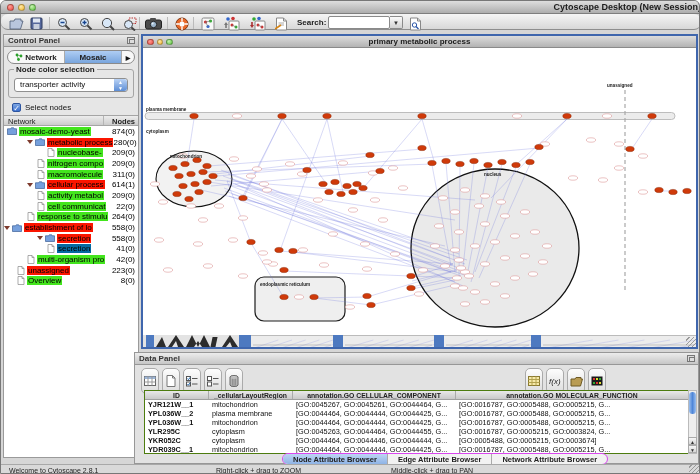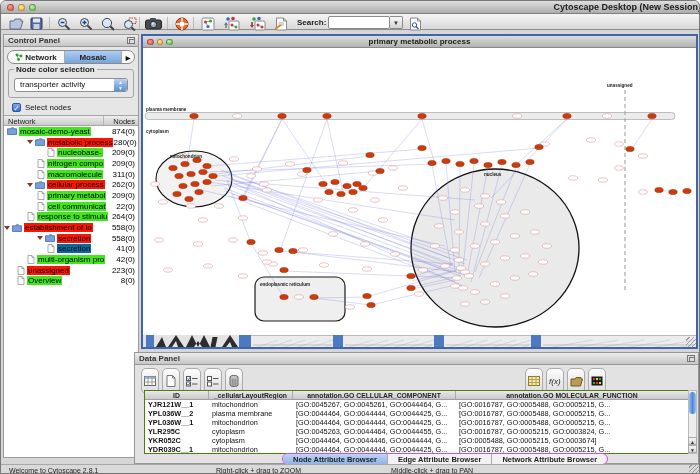--- a/index.html
+++ b/index.html
@@ -11,21 +11,21 @@
             background:linear-gradient(#dedede,#adadad);border-bottom:1px solid #7e7e7e;}
   .titlebar .title{position:absolute;left:0;right:0;top:1px;text-align:right;
                    font-size:9px;font-weight:bold;color:#1c1c1c;}
   .lights{position:absolute;left:6px;top:3px;display:flex;gap:4px;}
   .light{width:7px;height:7px;border-radius:50%;border:1px solid rgba(0,0,0,.3);}
   .light.red{background:radial-gradient(circle at 35% 30%,#ff9d96,#ee4b40);}
   .light.yellow{background:radial-gradient(circle at 35% 30%,#ffe9a8,#f4b72e);}
   .light.green{background:radial-gradient(circle at 35% 30%,#c8f3b0,#5ac43c);}
   
   .toolbar{position:absolute;left:0;top:13px;width:700px;height:16px;
-           background:linear-gradient(#f5f5f5,#d8d8d8);border-bottom:1px solid #8e8e8e;}
+           background:linear-gradient(#f5f5f5,#d8d8d8);border-bottom:1px solid #8e8e8e;border-radius:7px;}
   .tbtn{position:absolute;top:1px;width:19px;height:17px;display:flex;align-items:center;justify-content:center;}
   .tsep{position:absolute;top:3px;width:1px;height:12px;background:#bbb;}
   .search-label{position:absolute;top:4px;font-size:8px;font-weight:bold;color:#222;}
   .search-field{position:absolute;top:2px;height:13px;width:62px;background:#fff;border:1px solid #8a8a8a;border-radius:2px;}
   .search-arrow{position:absolute;top:2px;width:13px;height:13px;border:1px solid #8a8a8a;border-left:none;
                 background:linear-gradient(#fafafa,#d2d2d2);font-size:6px;text-align:center;line-height:13px;color:#333;border-radius:0 2px 2px 0;}
   
   .panel-header{height:12px;background:linear-gradient(#ececec,#c6c6c6);border-bottom:1px solid #979797;
                 font-size:8px;font-weight:bold;color:#333;padding:1px 4px;position:relative;}
   .float-icon{position:absolute;right:3px;top:2px;width:8px;height:7px;border:1px solid #777;background:#ddd;}
@@ -43,21 +43,21 @@
   .combo{height:14px;background:#fff;border:1px solid #8f8f8f;border-radius:3px;position:relative;
          font-size:8px;color:#111;line-height:12px;padding-left:5px;}
   .combo .steppers{position:absolute;right:0;top:0;bottom:0;width:13px;border-radius:0 3px 3px 0;
          background:linear-gradient(#b9d2f5,#5d8ed6);color:#fff;font-size:5px;line-height:6px;text-align:center;}
   .checkrow{display:flex;align-items:center;gap:4px;margin:3px 0 3px 8px;font-size:8px;color:#111;}
   .checkbox{width:9px;height:9px;border-radius:2px;background:linear-gradient(#7fa8e4,#3a6fce);border:1px solid #2d55a0;
             color:#fff;font-size:8px;line-height:9px;text-align:center;}
   .tree-header{display:flex;height:11px;background:linear-gradient(#ededed,#cccccc);border-top:1px solid #a5a5a5;
                border-bottom:1px solid #a5a5a5;font-size:7.5px;color:#222;}
   .tree-header .th1{flex:1;padding:1px 0 0 4px;border-right:1px solid #b5b5b5;}
-  .tree-header .th2{width:34px;padding:1px 3px 0 0;text-align:right;}
+  .tree-header .th2{width:34px;padding:1px 3px 0 0;text-align:right;font-weight:bold;}
   #tree{flex:1;background:#fff;overflow:hidden;position:relative;}
   .trow{height:10.7px;display:flex;align-items:center;white-space:nowrap;overflow:hidden;font-size:8px;}
   .trow.selected{background:#3070d6;}
   .tri{width:0;height:0;border-left:3.5px solid transparent;border-right:3.5px solid transparent;
        border-top:4.5px solid #7d3a2c;margin-right:2px;flex:none;}
   .chip{padding:0 1px;color:#000;flex:none;}
   .tcount{margin-left:auto;padding-right:3px;color:#000;flex:none;}
   .trow.selected .tcount{color:#fff;}
   .ticon{flex:none;margin-right:2px;display:flex;}
   
@@ -327,30 +327,30 @@
           <span class="tcount">311(0)</span>
         </div>
         <div class="trow" style="padding-left: 23px;">
           <div class="tri"></div>
           <span class="ticon">
             <svg width="10" height="8" viewBox="0 0 10 8">
               <path d="M0.5,7.5 V1.8 h3 l0.8,-1 h2.4 l0.6,1 h2.2 v5.7 Z" fill="#76a0dc" stroke="#3c5e97" stroke-width="0.7"></path>
             </svg>
           </span>
           <span class="chip" style="background: rgb(251, 21, 0);">cellular process</span>
-          <span class="tcount">262(0)</span>
+          <span class="tcount">614(1)</span>
         </div>
         <div class="trow" style="padding-left: 33px;">
           <span class="ticon">
             <svg width="8" height="9" viewBox="0 0 8 9">
               <path d="M1,0.5 h4 l2,2 v6 h-6 Z" fill="#fff" stroke="#888" stroke-width="0.7"></path>
               <path d="M5,0.5 v2 h2" fill="none" stroke="#888" stroke-width="0.7"></path>
             </svg>
           </span>
-          <span class="chip" style="background: rgb(67, 229, 29);">primary metabol</span>
+          <span class="chip" style="background: rgb(67, 229, 29);">activity metabol</span>
           <span class="tcount">209(0)</span>
         </div>
         <div class="trow" style="padding-left: 33px;">
           <span class="ticon">
             <svg width="8" height="9" viewBox="0 0 8 9">
               <path d="M1,0.5 h4 l2,2 v6 h-6 Z" fill="#fff" stroke="#888" stroke-width="0.7"></path>
               <path d="M5,0.5 v2 h2" fill="none" stroke="#888" stroke-width="0.7"></path>
             </svg>
           </span>
           <span class="chip" style="background: rgb(67, 229, 29);">cell communicat</span>

